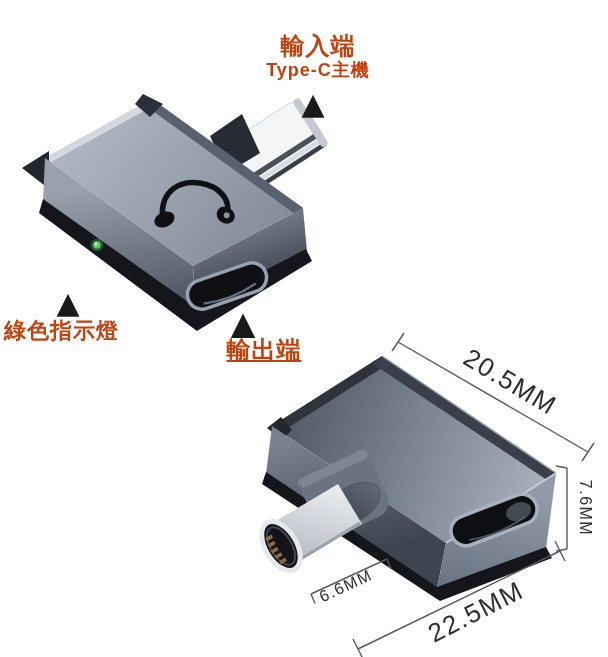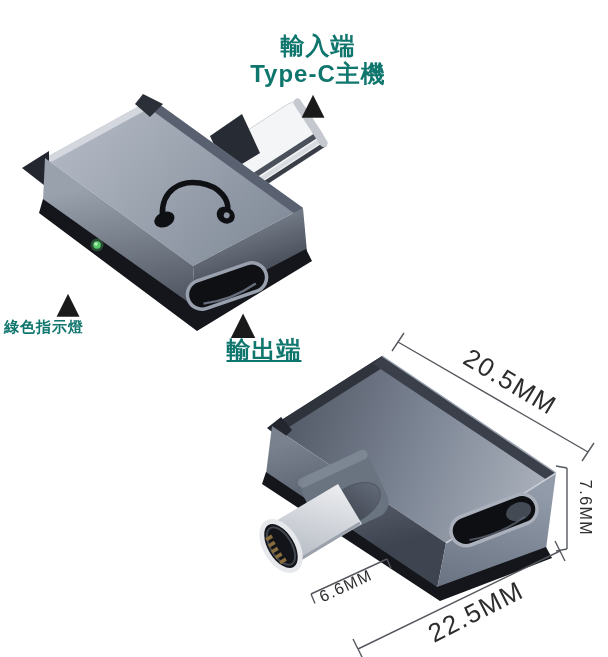--- a/index.html
+++ b/index.html
@@ -2,25 +2,25 @@
 <html><head>
 <meta charset="utf-8">
 <style>
   html,body{margin:0;padding:0;background:#fff;}
   #stage{
     position:relative;width:608px;height:657px;background:#ffffff;overflow:hidden;
     font-family:"Liberation Sans","DejaVu Sans",sans-serif;
   }
   #art{position:absolute;left:0;top:0;}
   .lbl{
-    position:absolute;color:#0f766e;font-weight:600;text-align:center;
+    position:absolute;color:#c2410c;font-weight:600;text-align:center;
     white-space:nowrap;line-height:1.18;letter-spacing:1px;
   }
   .lbl .l1{font-size:24px;display:block;}
-  .lbl .l2{font-size:24px;display:block;}
+  .lbl .l2{font-size:18px;display:block;}
   .arrow{
     position:absolute;color:#1a1a1a;font-size:30px;line-height:1;
     transform:translate(-50%,-50%);font-family:"DejaVu Sans",sans-serif;
   }
   .dim{
     position:absolute;color:#2d2d2d;font-weight:400;white-space:nowrap;
     letter-spacing:1.5px;
   }
   .c{transform:translateX(-50%);}
 </style>
@@ -176,21 +176,21 @@
     </g>
   </svg>
 
   <div class="lbl c" style="left:318px;top:32px;">
     <span class="l1">輸入端</span>
     <span class="l2">Type-C主機</span>
   </div>
   <span class="arrow" style="left:313px;top:104px;">▲</span>
 
   <span class="arrow" style="left:68px;top:303px;">▲</span>
-  <div class="lbl" style="left:4px;top:318px;font-size:15px;">綠色指示燈</div>
+  <div class="lbl" style="left:4px;top:318px;font-size:22px;">綠色指示燈</div>
 
   <span class="arrow" style="left:243px;top:323px;font-size:32px;">▲</span>
   <div class="lbl c" style="left:264px;top:336px;text-decoration:underline;">
     <span class="l1">輸出端</span>
   </div>
 
   <div class="dim" style="left:510px;top:382px;font-size:26px;transform:translate(-50%,-50%) rotate(31deg);">20.5MM</div>
   <div class="dim" style="left:585px;top:508px;font-size:16px;transform:translate(-50%,-50%) rotate(90deg);">7.6MM</div>
   <div class="dim" style="left:346px;top:586px;font-size:16px;transform:translate(-50%,-50%) rotate(-25deg);">6.6MM</div>
   <div class="dim" style="left:476px;top:612px;font-size:26px;transform:translate(-50%,-50%) rotate(-27deg);">22.5MM</div>

